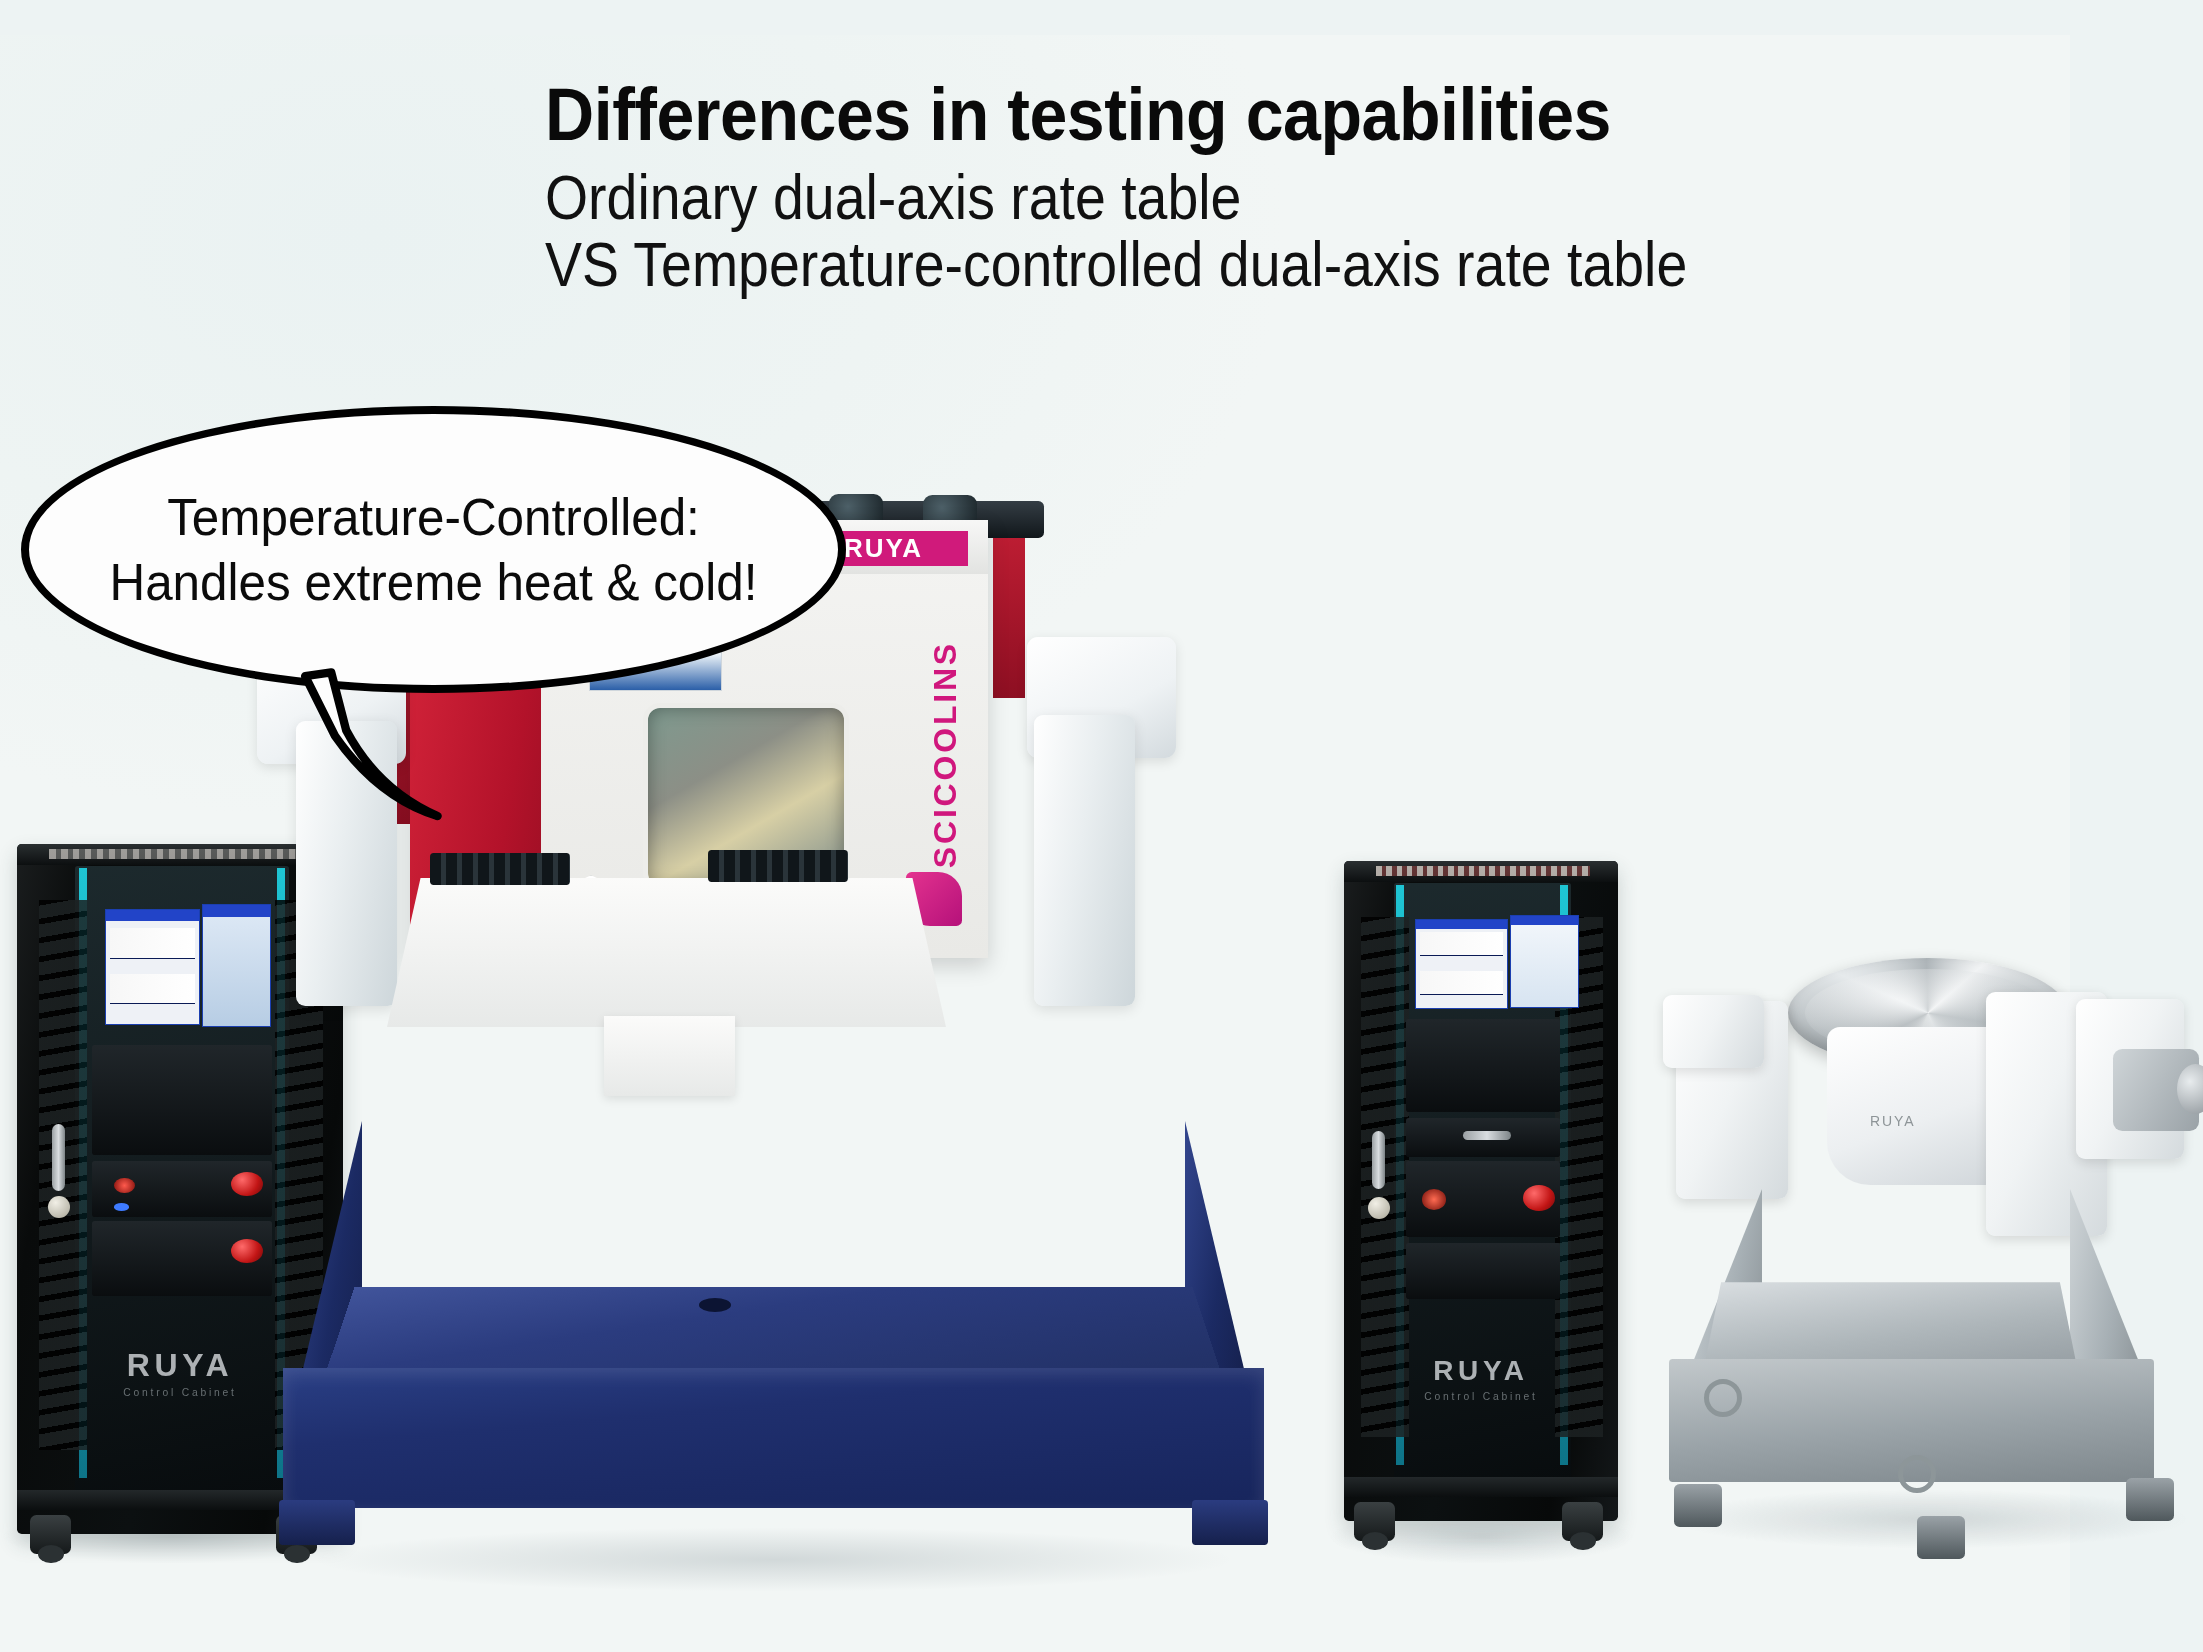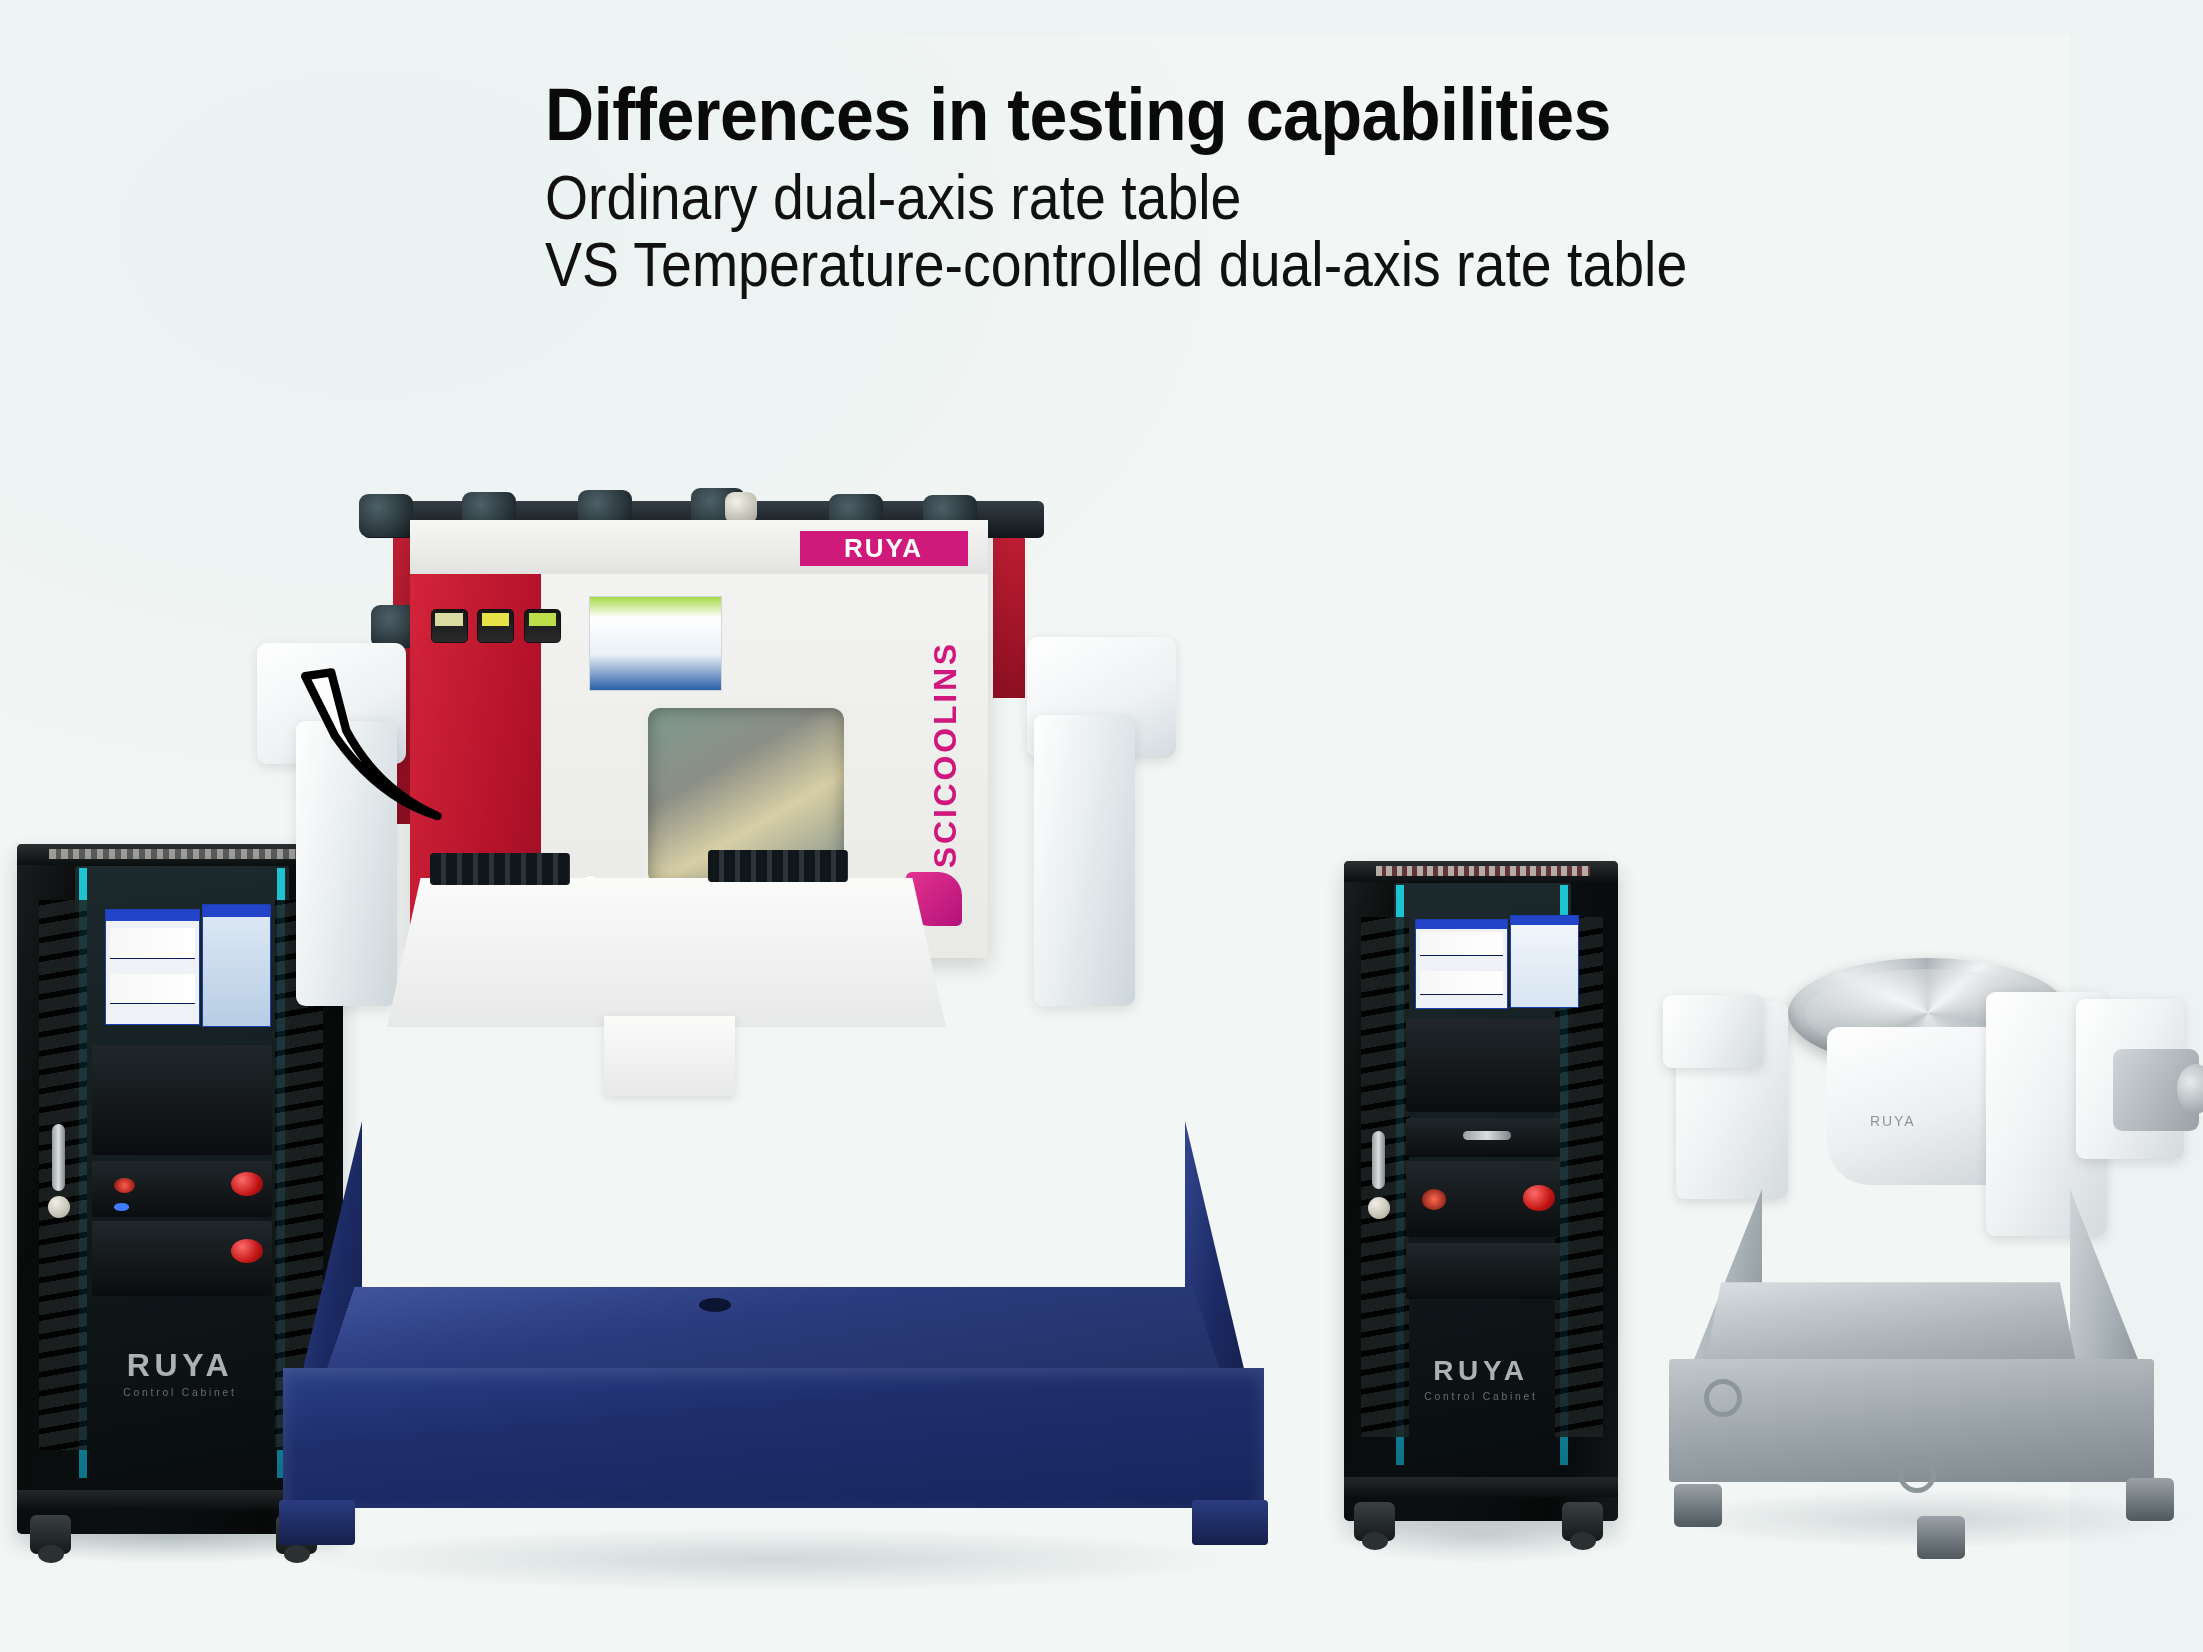--- a/index.html
+++ b/index.html
@@ -363,18 +363,25 @@
     <div class="rt-leg r"></div>
     <div class="rt-deck"></div>
     <div class="rt-base"></div>
     <div class="rt-eye" style="left:54px;bottom:110px;"></div>
     <div class="rt-eye" style="left:248px;bottom:34px;"></div>
     <div class="rt-caster" style="left:24px;bottom:0px;"></div>
     <div class="rt-caster" style="right:17px;bottom:5.6px;"></div>
     <div class="rt-caster" style="left:267px;bottom:-32px;"></div>
   </div>
 
+  <div class="bubble" id="bubble-left">
+    <div class="oval"></div>
+    <div class="txt">
+      <span class="ln1">Temperature-Controlled:</span>
+      <span class="ln2">Handles extreme heat &amp; cold!</span>
+    </div>
+  </div>
   <svg class="tail" id="tail-left" viewBox="0 0 400 300">
     <path d="M72 88 L104 152 Q150 218 214 238 Q150 210 116 146 L100 84 Z" fill="#fdfdfd" stroke="#000" stroke-width="9" stroke-linejoin="round"></path>
   </svg>
 
 
 </div>
 
 </body></html>

